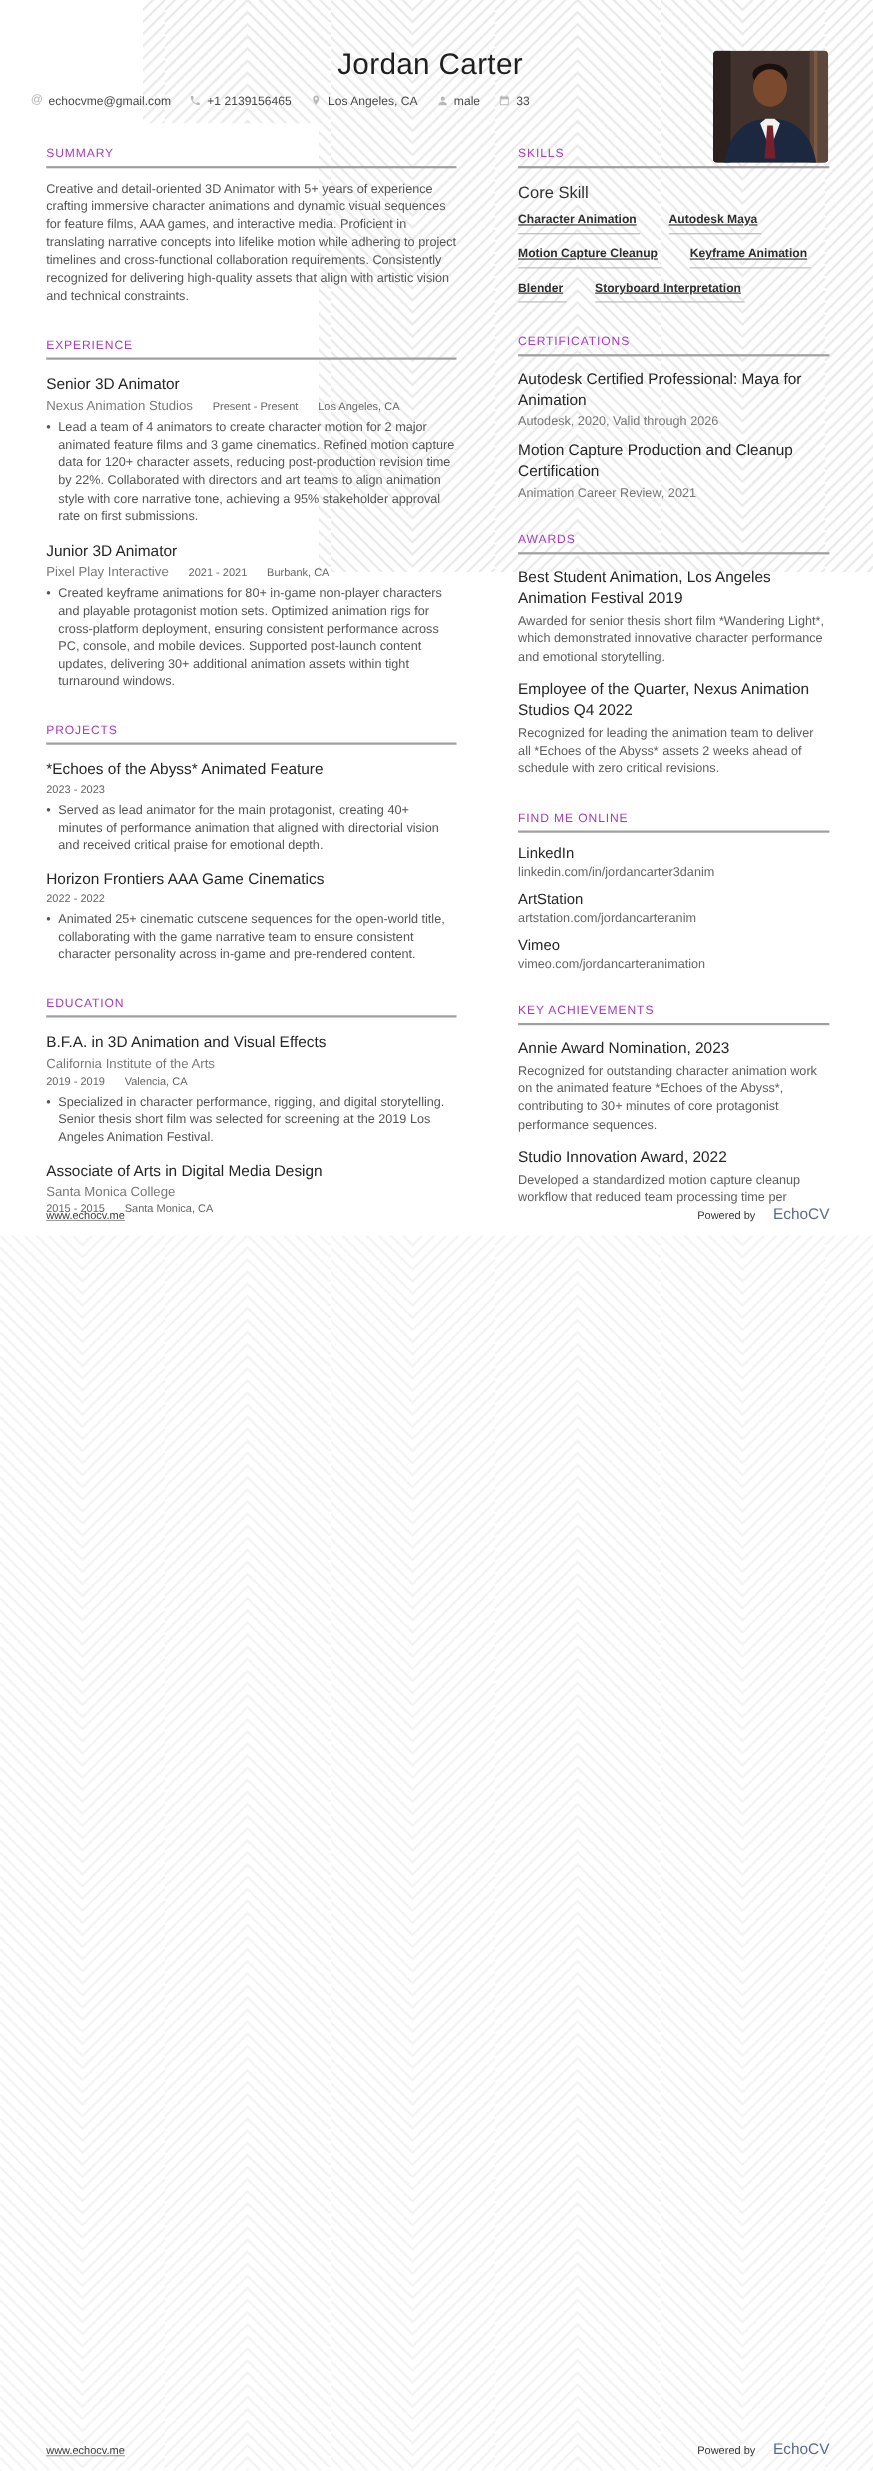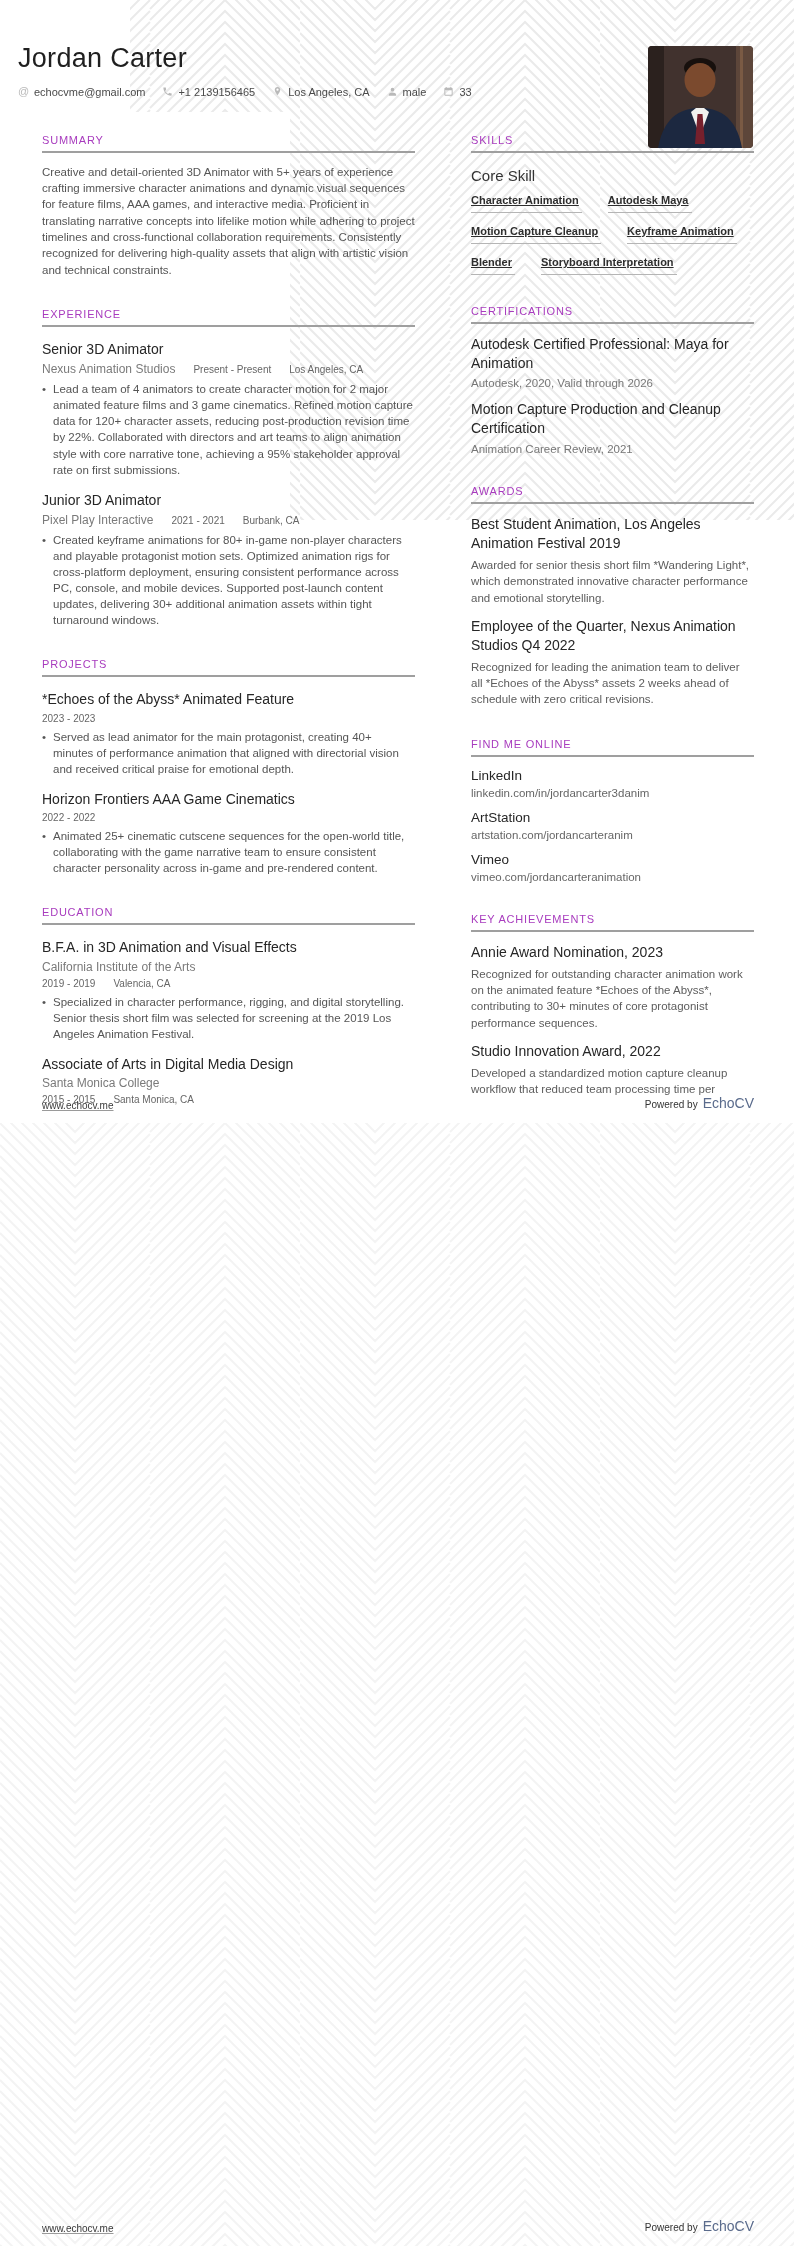--- a/index.html
+++ b/index.html
@@ -8,21 +8,21 @@
     font-family:"Liberation Sans","DejaVu Sans",sans-serif;
     -webkit-font-smoothing:antialiased;overflow:hidden;color:#333;
   }
   .page{position:absolute;left:0;width:794px;height:1123px;overflow:hidden;background:#fff;}
   #page1{top:0;}
   #page2{top:1123px;}
   .pattern-svg{position:absolute;top:0;left:0;pointer-events:none;}
   .content{position:relative;z-index:2;}
 
   
-  .header{padding:44px 40px 0 18px;position:relative;}
+  .header{padding:44px 40px 0 28px;position:relative;text-align:center;}
   .name{font-size:27px;letter-spacing:.3px;color:#1f1f1f;font-weight:500;line-height:1.1;}
   .job-title{font-size:14px;color:#585858;margin-top:9px;}
   .contact-row{display:flex;align-items:center;gap:17px;margin-top:12px;flex-wrap:wrap;}
   .c-item{display:flex;align-items:center;gap:5px;font-size:11px;color:#4a4a4a;}
   .c-ico{width:11px;height:11px;display:inline-block;flex:none;}
   .c-ico svg{width:11px;height:11px;display:block;fill:#b9b9b9;}
   .at-glyph{font-size:11px;color:#b9b9b9;line-height:11px;}
   .photo{position:absolute;top:46px;right:41px;width:105px;height:102px;border-radius:4px;overflow:hidden;}
 
   
@@ -51,21 +51,21 @@
   .tag{font-size:11px;font-weight:bold;color:#2e2e2e;border-bottom:1px solid #b5b5b5;padding:0 3px 6px 0;text-decoration:underline;}
   .r-title{font-size:14px;color:#262626;line-height:1.35;margin-top:11px;}
   .r-meta{font-size:11.5px;color:#777;margin:5px 0 6px;}
   .r-desc{font-size:11.5px;color:#5d5d5d;line-height:1.42;margin:4px 0 6px;}
   .link-name{font-size:13.5px;color:#262626;margin-top:11px;}
   .link-url{font-size:11.5px;color:#666;margin:4px 0 2px;}
 
   
   .footer{position:absolute;left:42px;right:40px;bottom:12px;display:flex;justify-content:space-between;align-items:flex-end;z-index:3;}
   .site-link{font-size:10px;color:#3a3a3a;text-decoration:underline;text-decoration-color:#9a9a9a;}
-  .powered{font-size:10px;color:#333;display:flex;align-items:baseline;gap:5px;}
+  .powered{font-size:10px;color:#333;display:flex;align-items:baseline;gap:16px;}
   .brand{font-size:14px;color:#5a6b8c;font-weight:400;}
 </style>
 </head>
 <body>
 
 <svg width="0" height="0" style="position:absolute" aria-hidden="true">
   <defs>
     <pattern id="chev" width="300" height="154" patternUnits="userSpaceOnUse">
         <path d="M0 -77 L75 -2 L150 -77 M150 -2 L225 -77 L300 -2 M0 -66 L75 9 L150 -66 M150 9 L225 -66 L300 9 M0 -55 L75 20 L150 -55 M150 20 L225 -55 L300 20 M0 -44 L75 31 L150 -44 M150 31 L225 -44 L300 31 M0 -33 L75 42 L150 -33 M150 42 L225 -33 L300 42 M0 -22 L75 53 L150 -22 M150 53 L225 -22 L300 53 M0 -11 L75 64 L150 -11 M150 64 L225 -11 L300 64 M0 0 L75 75 L150 0 M150 75 L225 0 L300 75 M0 11 L75 86 L150 11 M150 86 L225 11 L300 86 M0 22 L75 97 L150 22 M150 97 L225 22 L300 97 M0 33 L75 108 L150 33 M150 108 L225 33 L300 108 M0 44 L75 119 L150 44 M150 119 L225 44 L300 119 M0 55 L75 130 L150 55 M150 130 L225 55 L300 130 M0 66 L75 141 L150 66 M150 141 L225 66 L300 141 M0 77 L75 152 L150 77 M150 152 L225 77 L300 152 M0 88 L75 163 L150 88 M150 163 L225 88 L300 163 M0 99 L75 174 L150 99 M150 174 L225 99 L300 174 M0 110 L75 185 L150 110 M150 185 L225 110 L300 185 M0 121 L75 196 L150 121 M150 196 L225 121 L300 196 M0 132 L75 207 L150 132 M150 207 L225 132 L300 207 M0 143 L75 218 L150 143 M150 218 L225 143 L300 218 M0 154 L75 229 L150 154 M150 229 L225 154 L300 229 M0 165 L75 240 L150 165 M150 240 L225 165 L300 240 M0 176 L75 251 L150 176 M150 251 L225 176 L300 251 M0 187 L75 262 L150 187 M150 262 L225 187 L300 262 M0 198 L75 273 L150 198 M150 273 L225 198 L300 273 M0 209 L75 284 L150 209 M150 284 L225 209 L300 284 M0 220 L75 295 L150 220 M150 295 L225 220 L300 295 M0 231 L75 306 L150 231 M150 306 L225 231 L300 306 " fill="none" stroke="#eaeaea" stroke-width="2"></path>
       </pattern>

